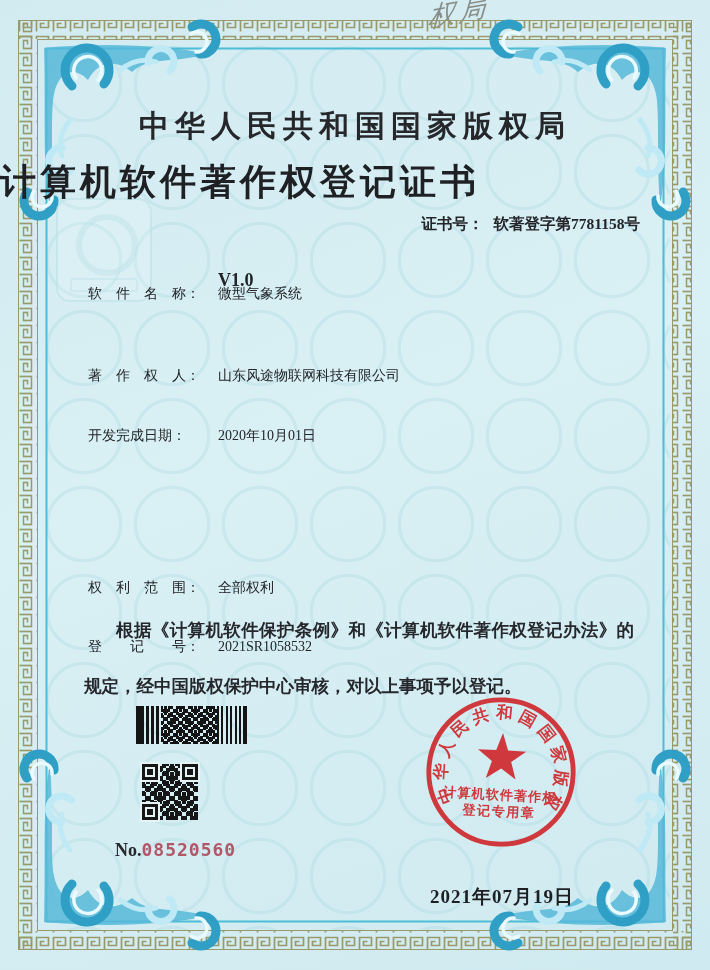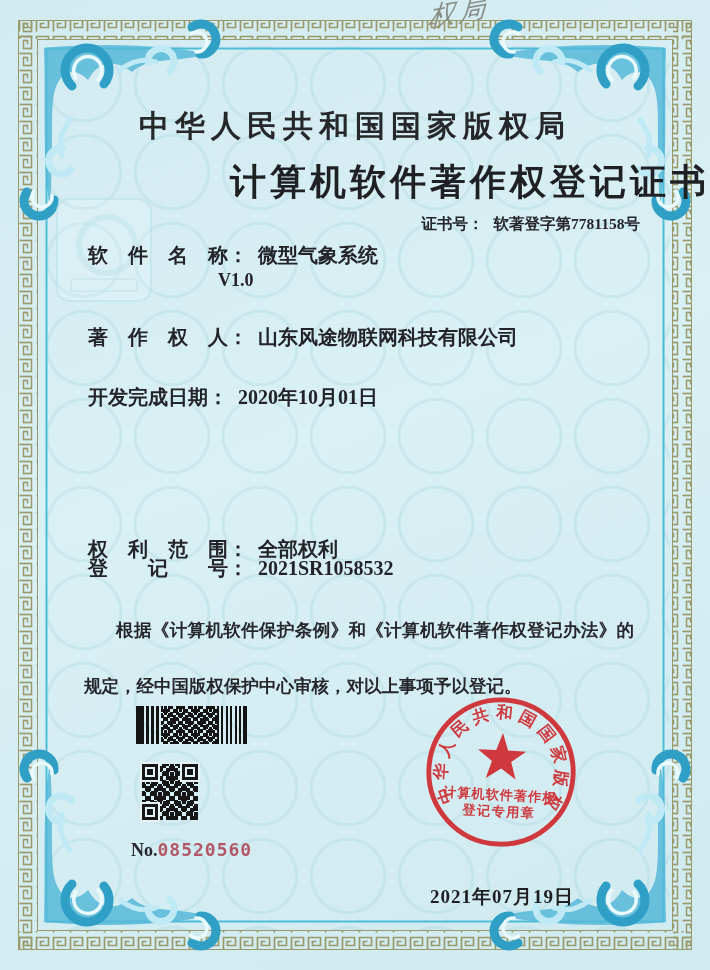--- a/index.html
+++ b/index.html
@@ -39,30 +39,30 @@
   .emboss .bar{
     position:absolute;left:12px;bottom:8px;width:64px;height:10px;
     border:2px solid rgba(198,230,236,.9);border-radius:3px;
   }
   
   .authority{
     position:absolute;left:0;top:106px;width:100%;text-align:center;
     font-size:30px;font-weight:bold;color:#25272b;letter-spacing:6px;
   }
   .cert-title{
-    position:absolute;left:0;top:158px;width:100%;text-align:right;
+    position:absolute;left:0;top:158px;width:100%;text-align:left;
     font-size:36px;font-weight:bold;color:#1e2024;letter-spacing:4px;
   }
   .cert-no{
     position:absolute;top:214px;right:70px;
     font-size:15.5px;font-weight:bold;color:#23252a;
   }
   .cert-no .v{margin-left:10px;}
   
-  .row{position:absolute;left:88px;font-size:20px;font-weight:bold;color:#222429;white-space:nowrap;}
+  .row{position:absolute;left:88px;font-size:14px;font-weight:normal;color:#222429;white-space:nowrap;margin-top:43px;}
   .row .lbl{display:inline-block;min-width:120px;}
   .row .val{margin-left:10px;}
   .val2{position:absolute;left:218px;font-size:18px;font-weight:bold;color:#222429;}
   .statement{
     position:absolute;left:84px;top:602px;width:550px;
     font-size:17.5px;font-weight:bold;color:#25272c;
     line-height:56px;text-indent:32px;text-align:justify;
   }
   
   .barcode{position:absolute;left:136px;top:706px;height:38px;display:flex;}
@@ -78,21 +78,21 @@
   .qr{position:absolute;left:142px;top:764px;width:56px;height:56px;
     background:
       conic-gradient(#161616 90deg,transparent 90deg 180deg,#161616 180deg 270deg,transparent 270deg) 0 0/8px 8px,
       conic-gradient(transparent 90deg,#161616 90deg 180deg,transparent 180deg 270deg,#161616 270deg) 3px 2px/12px 10px;}
   .finder{position:absolute;width:16px;height:16px;border:3px solid #161616;background:#e6f4f6;
     box-shadow:0 0 0 2px #e6f4f6;box-sizing:border-box;}
   .finder::after{content:"";position:absolute;inset:2px;background:#161616;}
   .f-tl{left:0;top:0}.f-tr{right:0;top:0}.f-bl{left:0;bottom:0}
   
   .serial{position:absolute;left:115px;top:839px;font-size:18px;font-weight:bold;}
-  .serial .pfx{color:#26282d;margin-left:16px;}
+  .serial .pfx{color:#26282d;}
   .serial .num{color:#b25668;font-family:"DejaVu Sans Mono","Liberation Mono",monospace;
     font-weight:bold;letter-spacing:1px;margin-left:0;}
   
   .seal{position:absolute;left:423px;top:694px;width:156px;height:156px;opacity:.92;}
   .seal-date{
     position:absolute;left:430px;top:842px;
     font-size:19px;font-weight:bold;color:#1d1f23;letter-spacing:1px;margin-top:42px;
   }
 </style>
 </head>
@@ -167,21 +167,21 @@
   <div class="row" style="top:384px">
     <span class="lbl">开发完成日期：</span><span class="val">2020年10月01日</span>
   </div>
 
 
 
   <div class="row" style="top:536px">
     <span class="lbl">权　利　范　围：</span><span class="val">全部权利</span>
   </div>
 
-  <div class="row" style="top:555px">
+  <div class="row" style="top:595px">
     <span class="lbl">登　　记　　号：</span><span class="val">2021SR1058532</span>
   </div>
 
   <div class="statement">根据《计算机软件保护条例》和《计算机软件著作权登记办法》的规定，经中国版权保护中心审核，对以上事项予以登记。</div>
 
   <div class="barcode">
     <div class="bc-left"></div>
     <div class="bc-mid"></div>
     <div class="bc-right"></div>
   </div>

